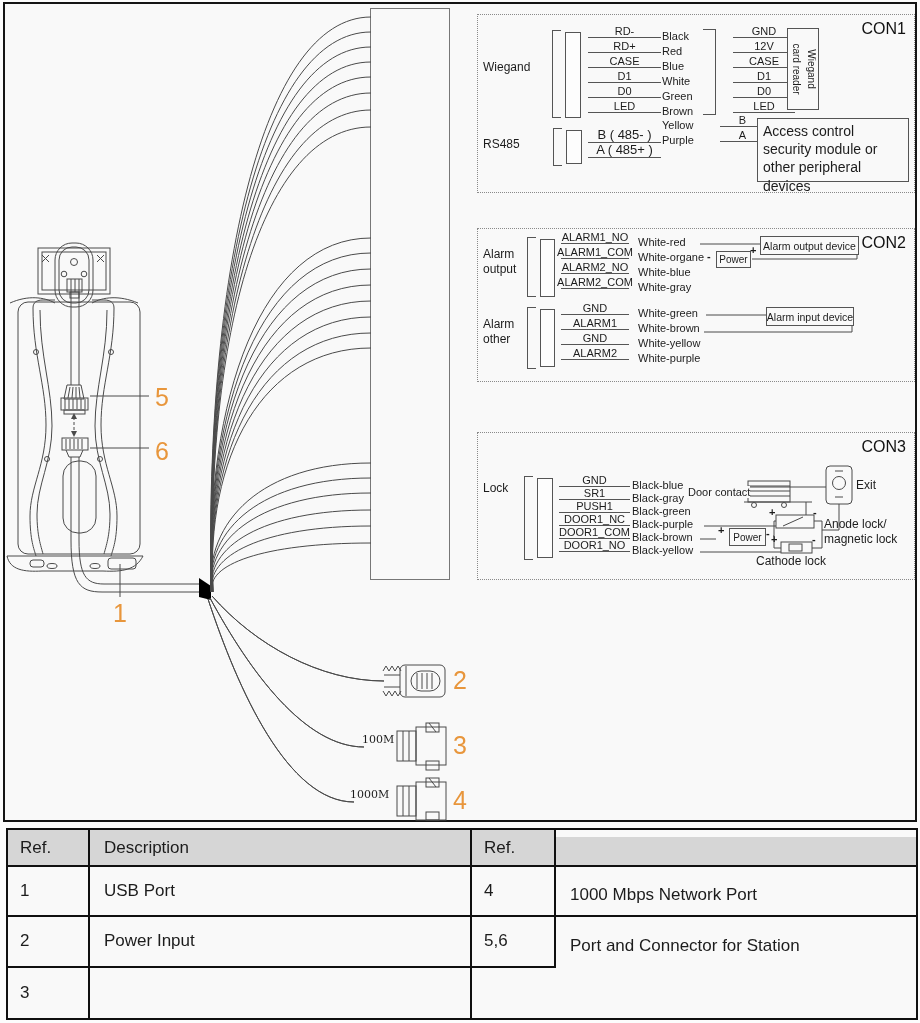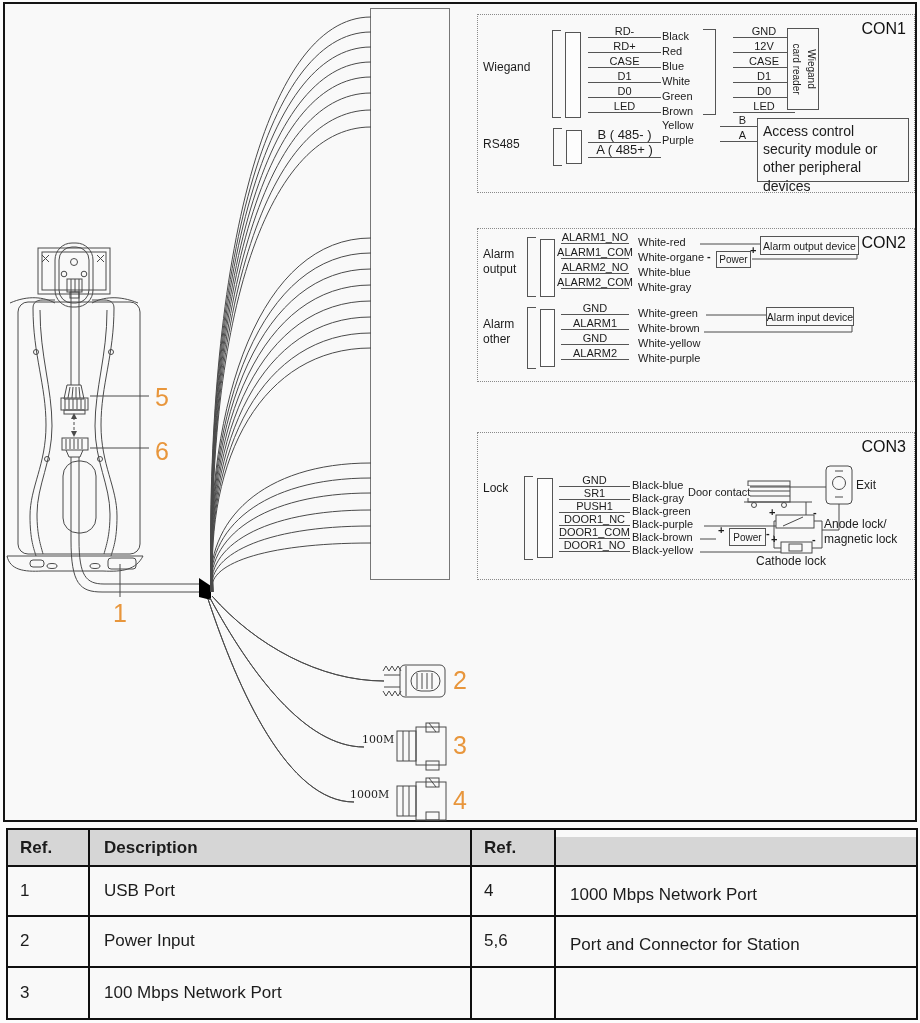--- a/index.html
+++ b/index.html
@@ -43,21 +43,21 @@
   
   .callout{position:absolute;font-size:25px;color:#E8963C;z-index:4;width:22px;text-align:center;}
   .netlbl{position:absolute;font-family:"DejaVu Serif",serif;font-size:11px;z-index:4;text-align:left;}
   
   .reftable{position:absolute;left:6px;top:828px;width:908px;height:188px;border:2px solid #101010;
             display:grid;grid-template-columns:82px 382px 84px 1fr;grid-template-rows:37px 1fr 1fr 1fr;z-index:5;background:#f9f9f9;}
   .cell{border-right:2px solid #101010;border-bottom:2px solid #101010;display:flex;align-items:center;
         font-size:17px;padding-left:12px;}
   .cell.desc{padding-left:14px;}
   .cell.last{border-right:none;margin-top:7px;}
-  .cell.head{background:#d6d6d6;font-weight:bold;}
+  .cell.head{background:#d6d6d6;font-weight:normal;}
   .reftable .cell:nth-last-child(-n+4){border-bottom:none;}
 </style>
 </head>
 <body>
 
 <div class="page">
 
   <div class="frame"></div>
 
   <div class="strip"></div>
@@ -511,18 +511,17 @@
       <div class="cell desc">USB Port</div>
       <div class="cell">4</div>
       <div class="cell desc last">1000 Mbps Network Port</div>
 
       <div class="cell">2</div>
       <div class="cell desc">Power Input</div>
       <div class="cell">5,6</div>
       <div class="cell desc last">Port and Connector for Station</div>
 
       <div class="cell">3</div>
-      <div class="cell desc">100 Mbps Network Port</div>
       <div class="cell"></div>
       <div class="cell desc last"></div>
     </div>
 
 </div>
 
 </body></html>

